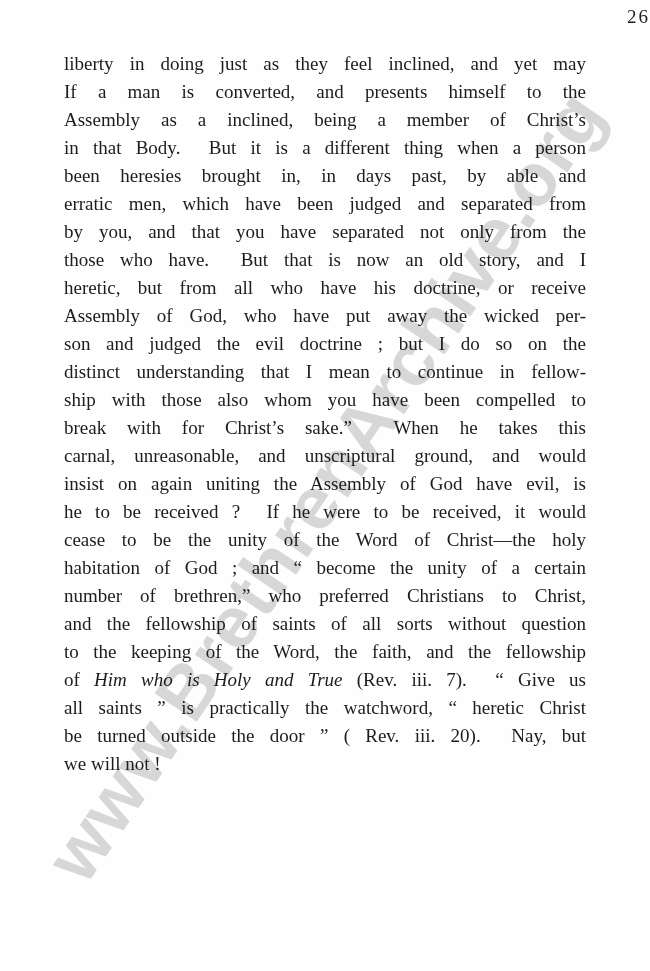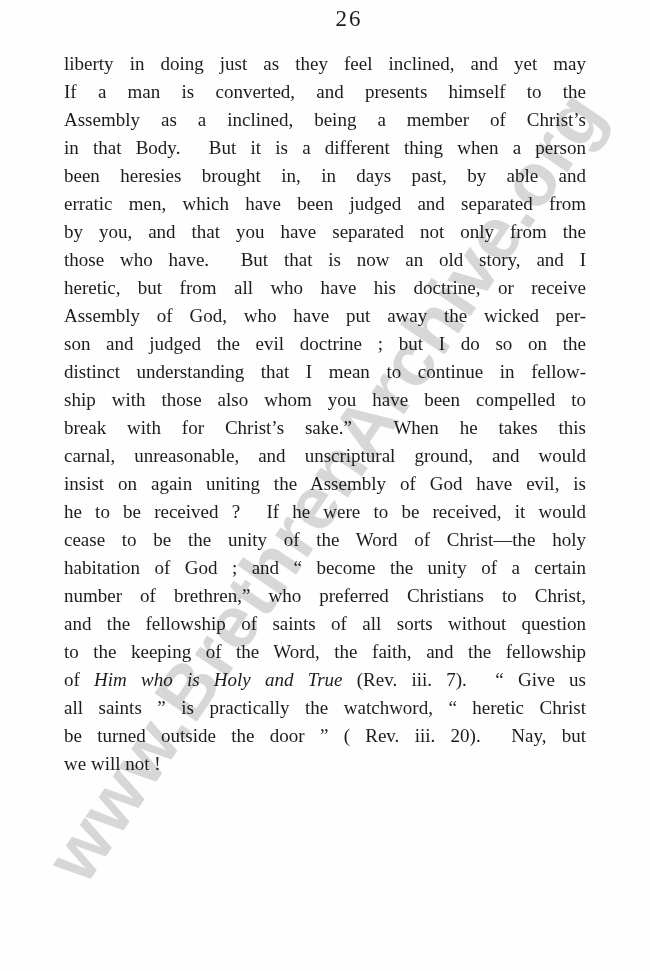--- a/index.html
+++ b/index.html
@@ -28,22 +28,22 @@
     color: #d7d7d7;
     white-space: nowrap;
     z-index: 0;
     user-select: none;
   }
   .page-number {
     position: absolute;
     top: 6px;
     left: 0;
     right: 0;
-    text-align: center;
-    font-size: 23px;
+    text-align: right;
+    font-size: 19px;
     letter-spacing: 2px;
     color: #1e1e1e;
     z-index: 1;
     padding-left: 48px;
   }
   .text-block {
     position: absolute;
     left: 64px;
     top: 50px;
     width: 522px;

